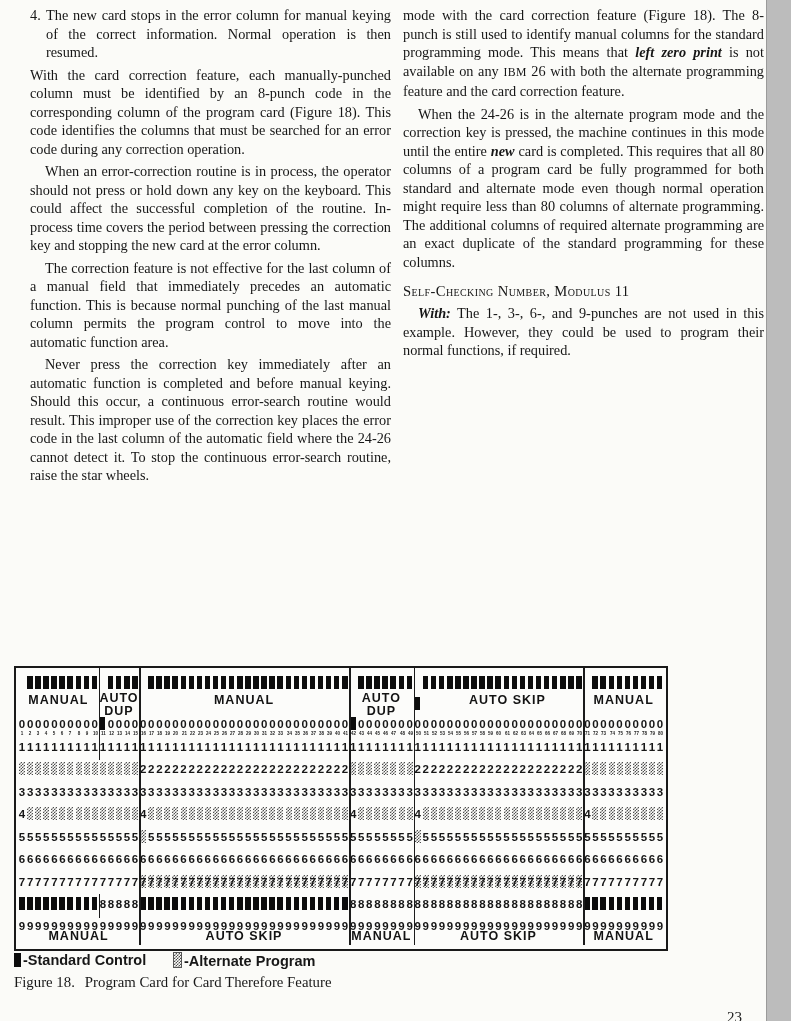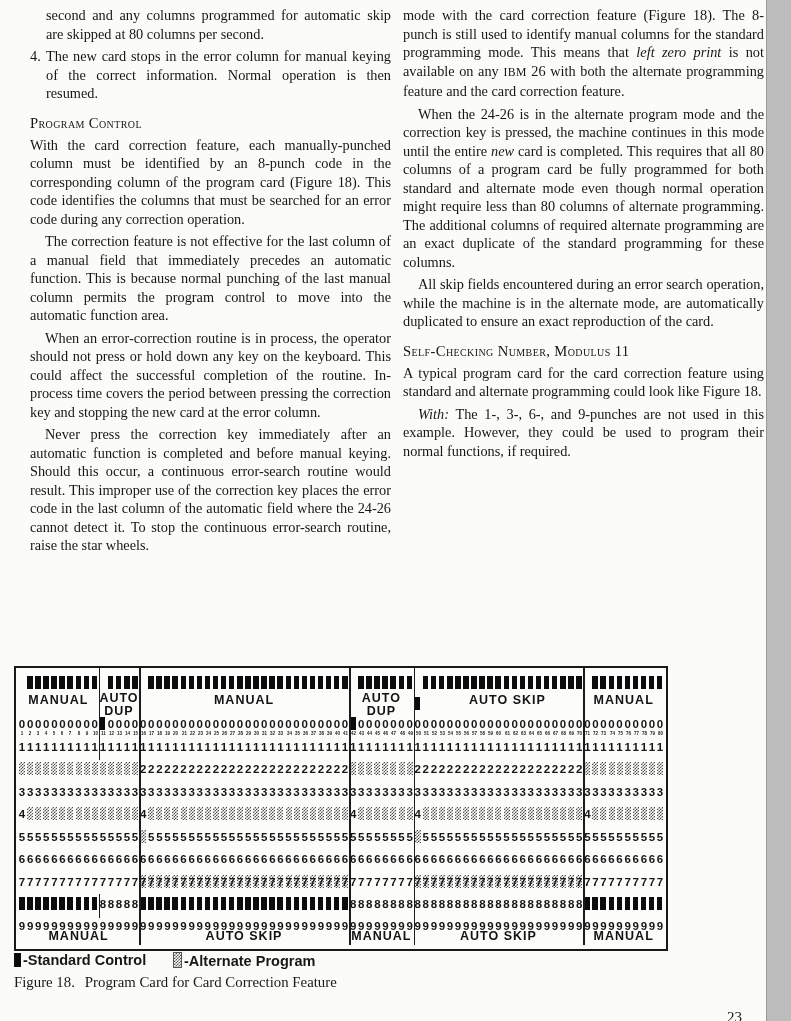--- a/index.html
+++ b/index.html
@@ -12,21 +12,21 @@
   
   .textcol{position:absolute;top:6px;}
   #col-left{left:30px;width:361px;}
   #col-right{left:403px;width:361px;}
   .block{font-size:14.3px;line-height:18.5px;text-align:justify;margin:0 0 4px;}
   .block.indent{text-indent:15px;}
   .block.cont,.block.item{padding-left:16px;}
   .block.item{position:relative;}
   .marker{position:absolute;left:0;top:0;}
   .heading{font-variant:small-caps;font-size:14.6px;letter-spacing:.4px;line-height:18px;margin:11px 0 4px;}
-  .i{font-style:italic;}
+  .i{font-style:italic;font-weight:bold;}
   .sc{font-size:.82em;letter-spacing:.4px;}
   
   #figure-wrap{position:absolute;left:0;top:654px;width:766px;height:367px;background:#fbfbf8;}
   #punch-card{position:absolute;left:14px;top:12px;width:650px;height:281px;border:2px solid #191919;background:#fcfcfa;}
   #card-grid{position:absolute;left:0;top:0;width:646px;height:277px;}
   .cell{position:absolute;text-align:center;font-family:"Liberation Sans",sans-serif;font-weight:700;
         font-size:11.5px;line-height:14px;height:14px;color:#161616;white-space:nowrap;}
   .punch{position:absolute;width:5.6px;height:13px;background:#0c0c0c;}
   .hatch{position:absolute;width:6px;height:13px;
     background-image:
@@ -53,34 +53,30 @@
     background-size:3px 3px;background-position:0 0,1.5px 1.5px;}
   #caption{position:absolute;left:14px;top:320px;font-size:14.8px;color:#181818;white-space:nowrap;}
   #caption .cap-title{margin-left:10px;}
   #page-number{position:absolute;left:727px;top:1009px;font-size:15px;color:#222;}
 </style>
 </head>
 <body>
 
 <div class="page">
   <div class="textcol" id="col-left">
-      <div class="block cont"><span>second and any columns programmed for automatic skip are skipped at 80 columns per second.</span></div>
       <div class="block item"><span class="marker">4.</span><span>The new card stops in the error column for manual keying of the correct information. Normal operation is then resumed.</span></div>
-      <div class="heading">Program Control</div>
       <div class="block para"><span>With the card correction feature, each manually-punched column must be identified by an 8-punch code in the corresponding column of the program card (Figure 18). This code identifies the columns that must be searched for an error code during any correction operation.</span></div>
+      <div class="block para indent"><span>When an error-correction routine is in process, the operator should not press or hold down any key on the keyboard. This could affect the successful completion of the routine. In-process time covers the period between pressing the correction key and stopping the new card at the error column.</span></div>
       <div class="block para indent"><span>The correction feature is not effective for the last column of a manual field that immediately precedes an automatic function. This is because normal punching of the last manual column permits the program control to move into the automatic function area.</span></div>
-      <div class="block para indent"><span>When an error-correction routine is in process, the operator should not press or hold down any key on the keyboard. This could affect the successful completion of the routine. In-process time covers the period between pressing the correction key and stopping the new card at the error column.</span></div>
       <div class="block para indent"><span>Never press the correction key immediately after an automatic function is completed and before manual keying. Should this occur, a continuous error-search routine would result. This improper use of the correction key places the error code in the last column of the automatic field where the 24-26 cannot detect it. To stop the continuous error-search routine, raise the star wheels.</span></div>
     </div>
   <div class="textcol" id="col-right">
       <div class="block para"><span>mode with the card correction feature (Figure 18). The 8-punch is still used to identify manual columns for the standard programming mode. This means that </span><span class="i">left zero print</span><span> is not available on any </span><span class="sc">IBM</span><span> 26 with both the alternate programming feature and the card correction feature.</span></div>
       <div class="block para indent"><span>When the 24-26 is in the alternate program mode and the correction key is pressed, the machine continues in this mode until the entire </span><span class="i">new</span><span> card is completed. This requires that all 80 columns of a program card be fully programmed for both standard and alternate mode even though normal operation might require less than 80 columns of alternate programming. The additional columns of required alternate programming are an exact duplicate of the standard programming for these columns.</span></div>
-      <div class="block para indent"><span>All skip fields encountered during an error search operation, while the machine is in the alternate mode, are automatically duplicated to ensure an exact reproduction of the card.</span></div>
       <div class="heading">Self-Checking Number, Modulus 11</div>
-      <div class="block para"><span>A typical program card for the card correction feature using standard and alternate programming could look like Figure 18.</span></div>
       <div class="block para indent"><span class="i">With:</span><span> The 1-, 3-, 6-, and 9-punches are not used in this example. However, they could be used to program their normal functions, if required.</span></div>
     </div>
 
   <div id="figure-wrap">
     <div id="punch-card">
       <div id="card-grid">
           <div class="punch" style="left: 11.1px; top: 8px;"></div>
           <div class="punch" style="left: 19.1px; top: 8px;"></div>
           <div class="punch" style="left: 27.2px; top: 8px;"></div>
           <div class="punch" style="left: 35.3px; top: 8px;"></div>
@@ -1054,19 +1050,19 @@
           <div class="fieldlabel" style="left: 333.1px; top: 262px; width: 64.6px;">MANUAL</div>
           <div class="fieldlabel" style="left: 397.7px; top: 262px; width: 169.6px;">AUTO SKIP</div>
           <div class="fieldlabel" style="left: 567.3px; top: 262px; width: 80.8px;">MANUAL</div>
         </div>
     </div>
     <div id="legend">
       <span class="legend-item" style="left:0"><span class="swatch solid"></span><span>-Standard Control</span></span>
       <span class="legend-item" style="left:159px"><span class="swatch hatched"></span><span>-Alternate Program</span></span>
     </div>
     <div id="caption">
-      <span class="cap-label">Figure 18.</span><span class="cap-title">Program Card for Card Correction Feature</span>
+      <span class="cap-label">Figure 18.</span><span class="cap-title">Program Card for Card Therefore Feature</span>
     </div>
   </div>
 
   <div id="page-number">23</div>
   <div class="scan-edge"></div>
 </div>
 
 </body></html>

